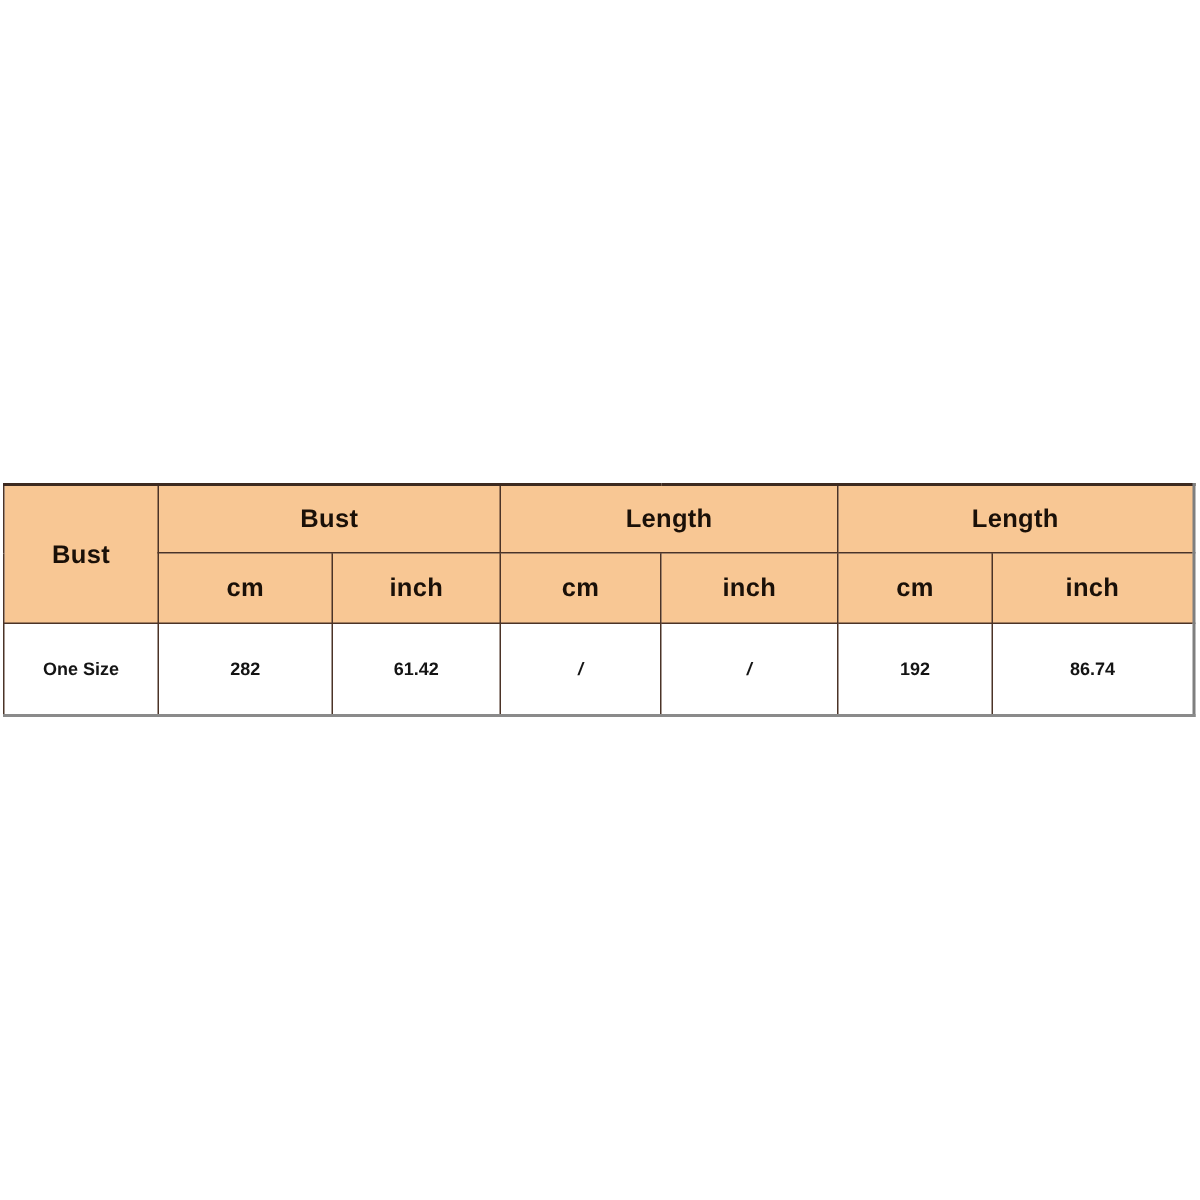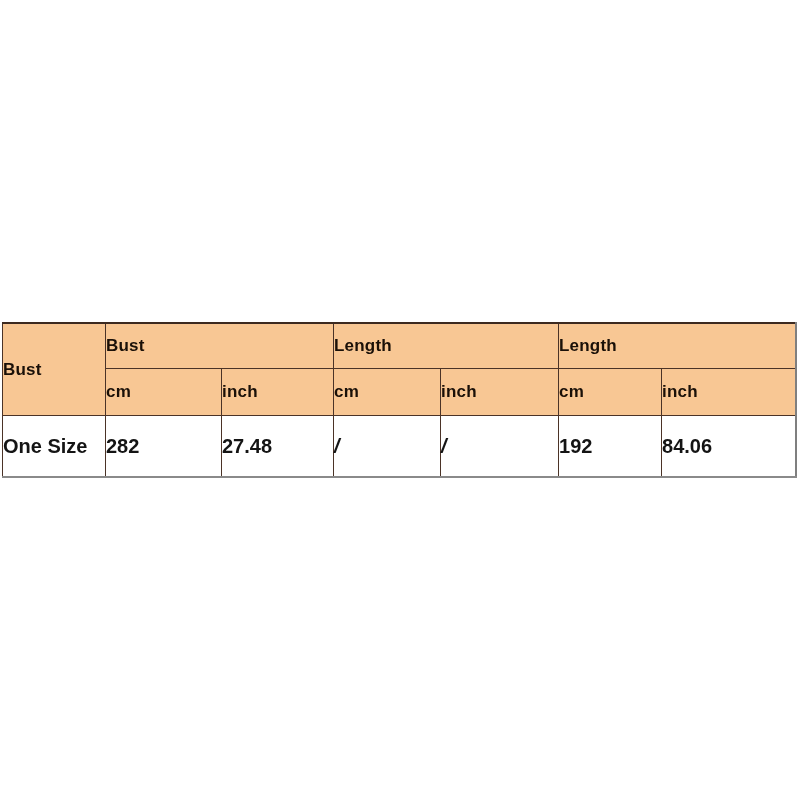--- a/index.html
+++ b/index.html
@@ -36,21 +36,21 @@
     table-layout: fixed;
     width: 793px;
     background: #ffffff;
   }
 
   table.size-chart td,
   table.size-chart th {
     border: 1px solid #4b3327;
     padding: 0;
     margin: 0;
-    text-align: left;
+    text-align: center;
     vertical-align: middle;
     color: #1a1008;
     font-weight: bold;
     font-family: "Liberation Sans", sans-serif;
   }
 
   
   table.size-chart {
     border-top: 2px solid #3d2a20;
     border-left: 1px solid #8d8d8d;
@@ -67,21 +67,21 @@
 
   th.group-head { height: 44px; line-height: 44px; }
   th.unit-head  { height: 46px; line-height: 46px; }
   th.size-head  { height: 90px; }
 
   
   table.size-chart td.data-cell {
     background: #ffffff;
     height: 60px;
     line-height: 60px;
-    font-size: 20px;
+    font-size: 12px;
     color: #141414;
   }
 
   td.data-cell.size-label { font-size: 18px; }
   td.data-cell.slash { font-style: italic; font-size: 17px; }
 
   
   col.c-size  { width: 103px; }
   col.c-bcm   { width: 116px; }
   col.c-binch { width: 112px; }
@@ -121,23 +121,23 @@
           <th class="unit-head">inch</th>
           <th class="unit-head">cm</th>
           <th class="unit-head">inch</th>
         </tr>
       </thead>
 
       <tbody>
         <tr>
           <td class="data-cell size-label">One Size</td>
           <td class="data-cell">282</td>
-          <td class="data-cell">27.48</td>
+          <td class="data-cell">61.42</td>
           <td class="data-cell slash">/</td>
           <td class="data-cell slash">/</td>
           <td class="data-cell">192</td>
-          <td class="data-cell">84.06</td>
+          <td class="data-cell">86.74</td>
         </tr>
       </tbody>
     </table>
   </div>
 
 </div>
 
 </body></html>

